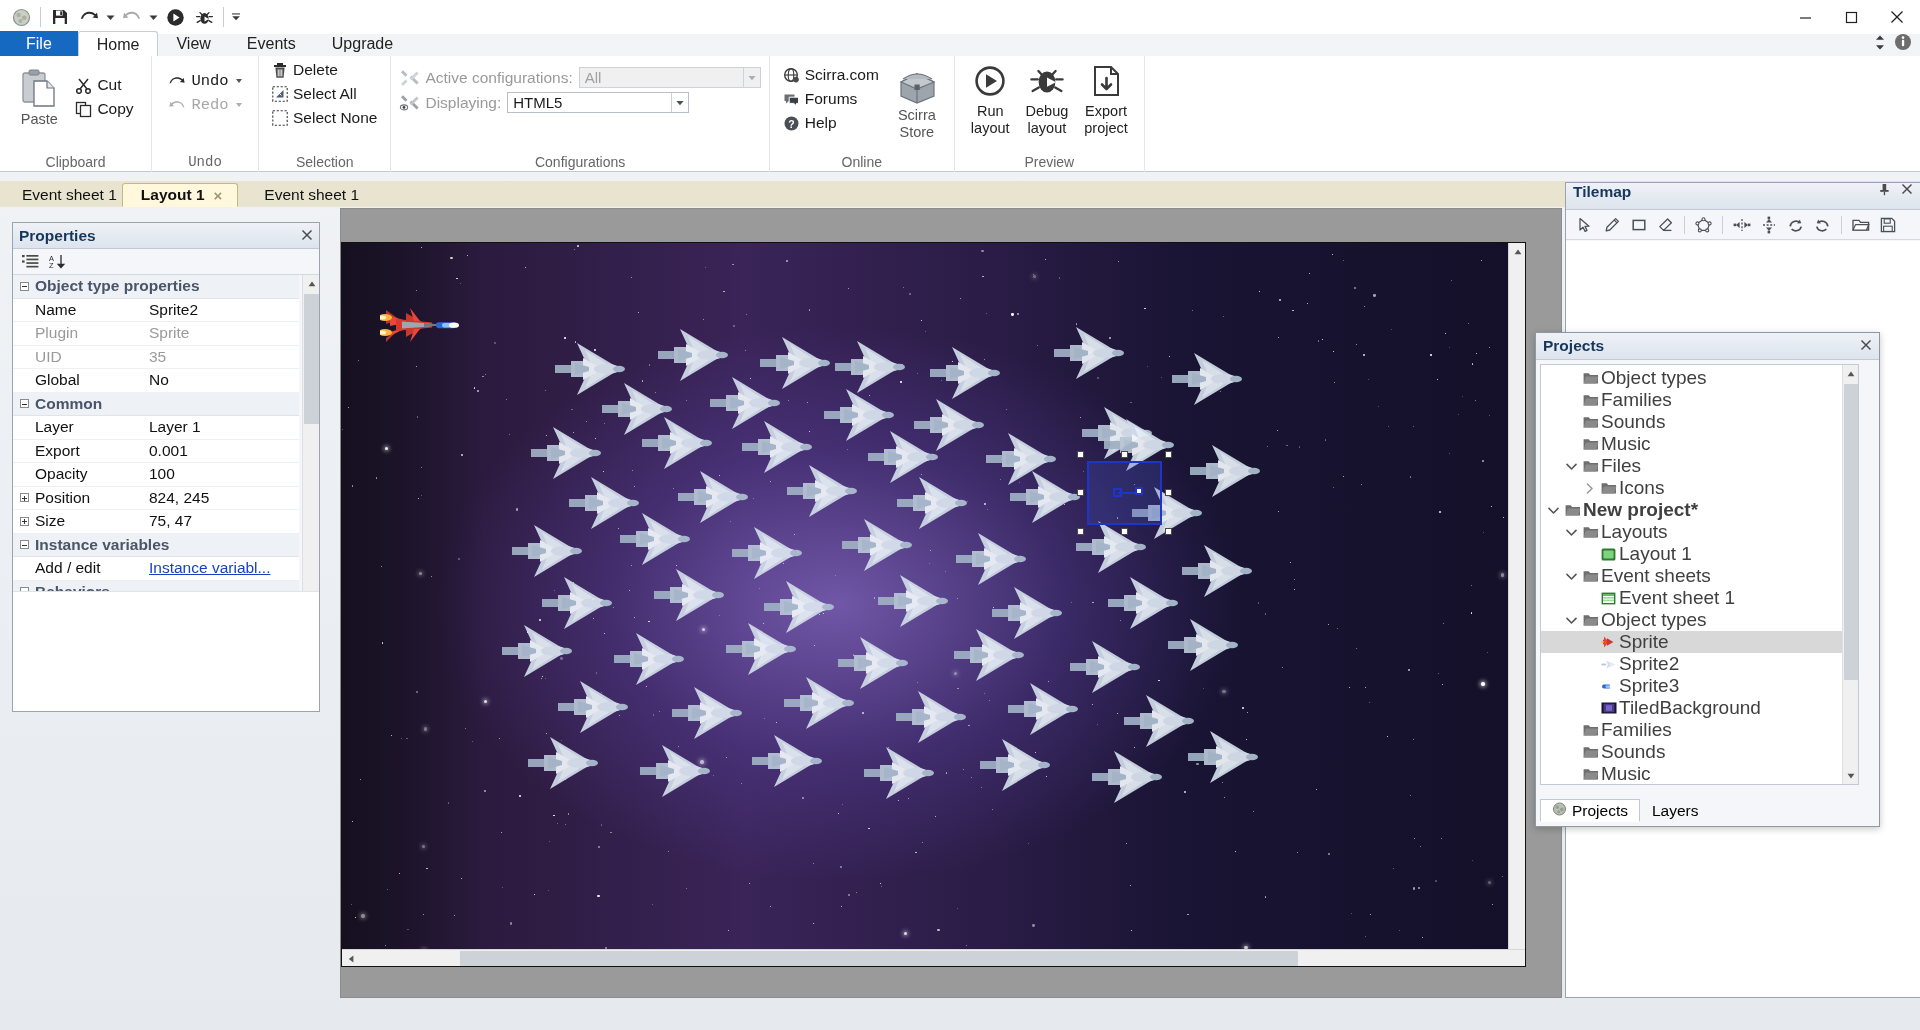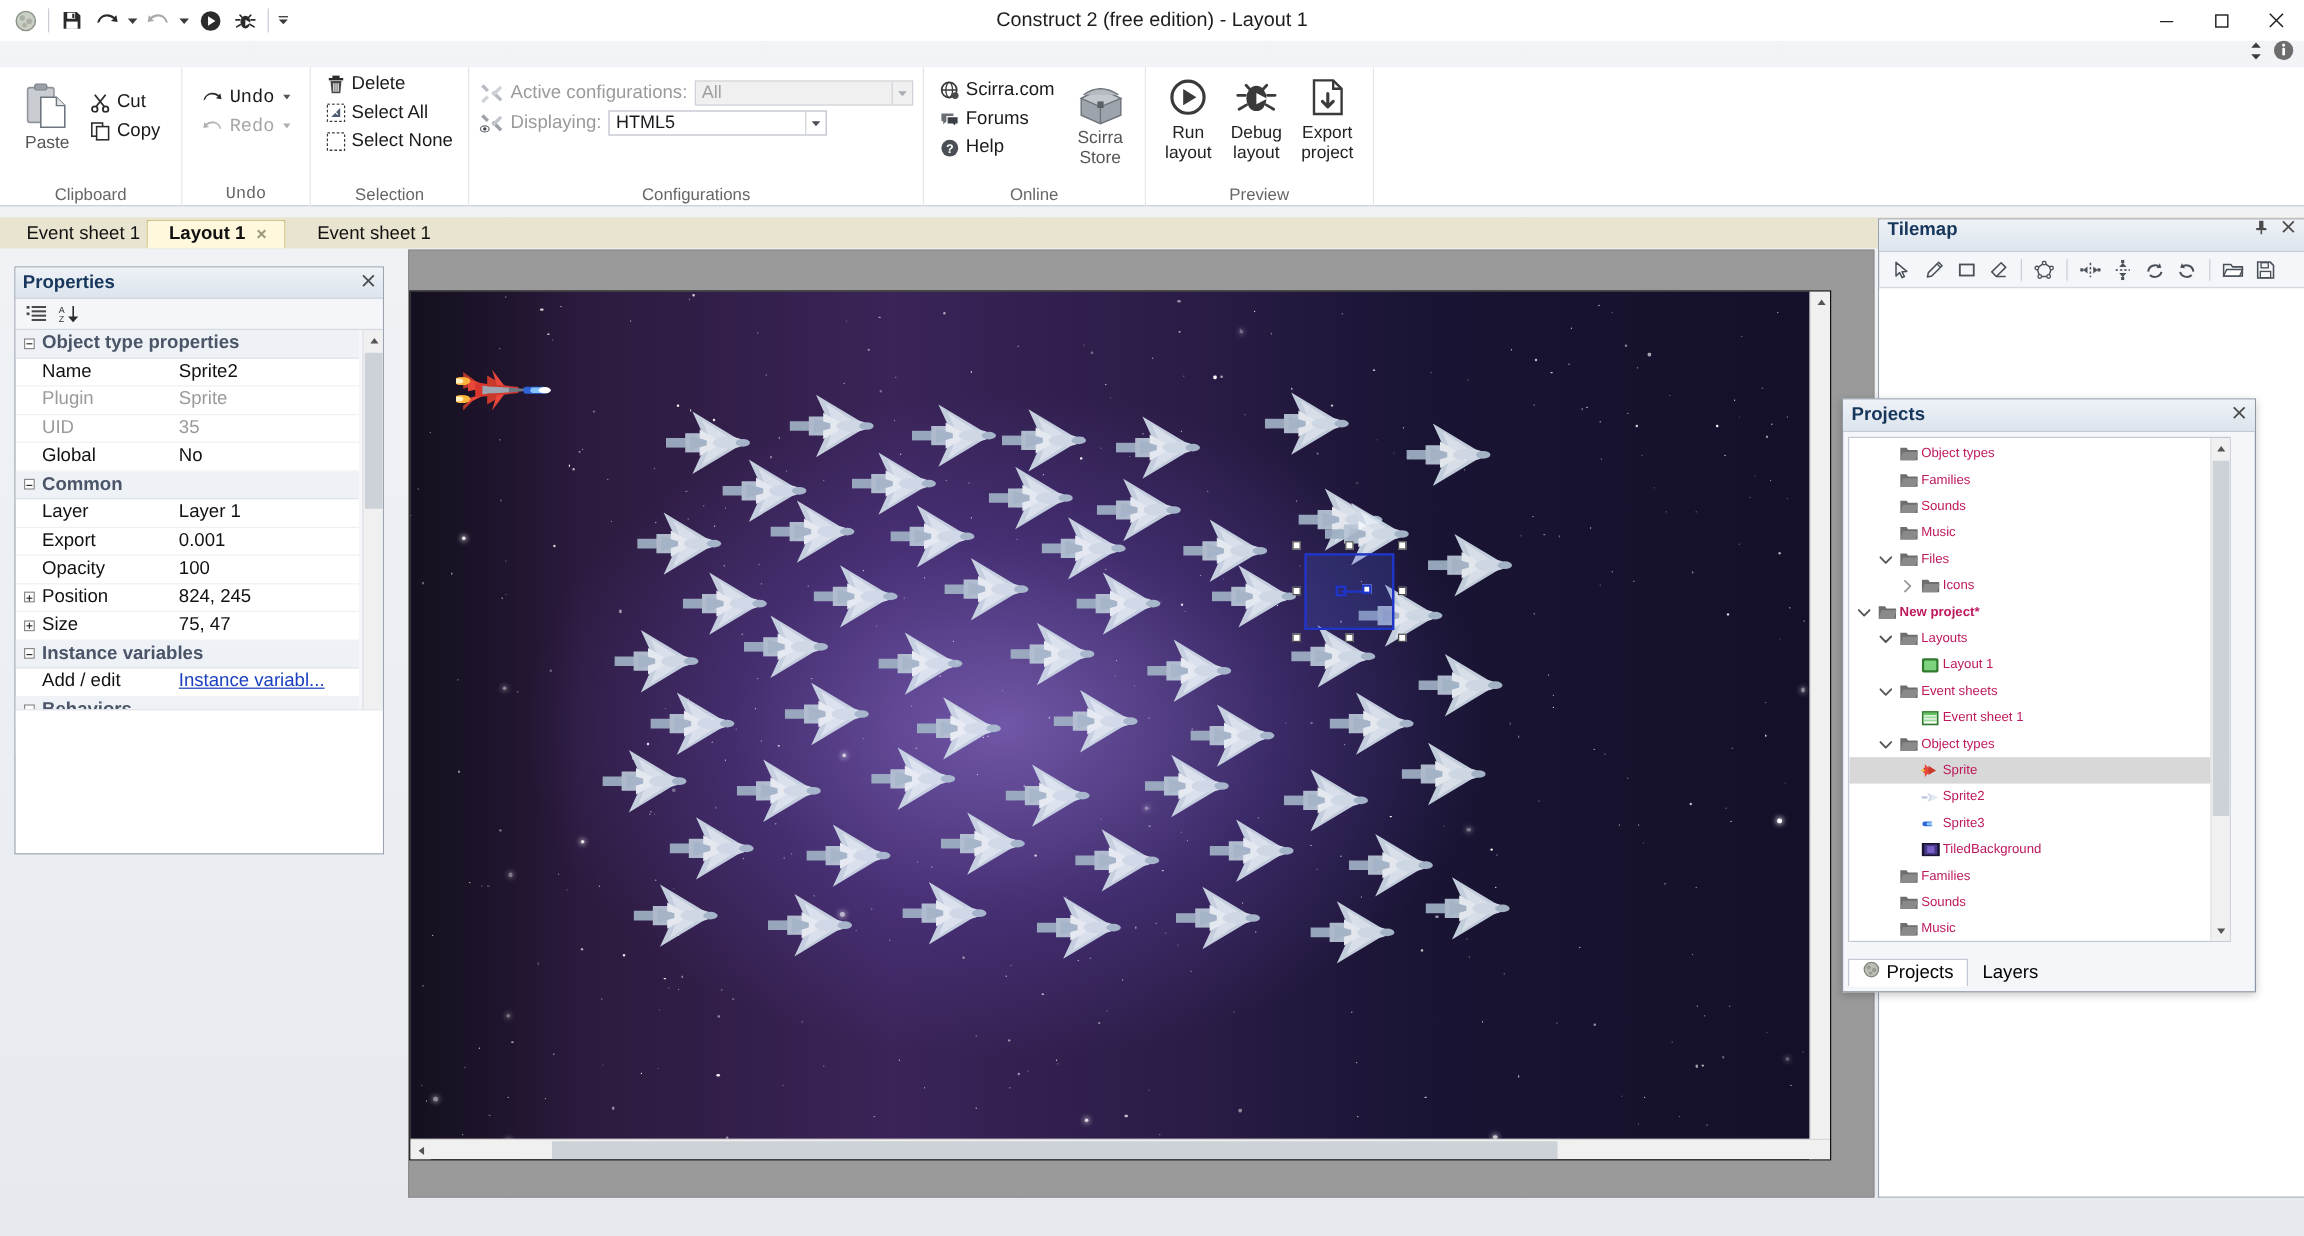--- a/index.html
+++ b/index.html
@@ -186,22 +186,22 @@
   .projects { position:absolute; left:1535px; top:332px; width:345px;
               height:495px; background:#f4f6f9; border:1px solid #8e98a4;
               box-shadow:0 2px 7px rgba(0,0,0,.22); }
   .pj-hdr { height:27px; background:linear-gradient(#eef2f7,#dde4ed);
             display:flex; align-items:center; padding:0 7px;
             border-bottom:1px solid #c3cad4; }
   .pj-hdr .t { font-weight:bold; font-size:15.5px; color:#16365c; }
   .pj-hdr .x { margin-left:auto; cursor:pointer; }
   .tree { position:absolute; left:4px; top:31px; width:319px; height:421px;
           background:#fff; border:1px solid #c3cad4; overflow:hidden; }
-  .tnode { display:flex; align-items:center; height:22px; font-size:11px;
-           color:#be185d; cursor:pointer; white-space:nowrap; }
+  .tnode { display:flex; align-items:center; height:22px; font-size:19px;
+           color:#404040; cursor:pointer; white-space:nowrap; }
   .tnode.sel { background:#d8d8d8; }
   .tnode.bold { font-weight:bold; }
   .twist { width:17px; display:flex; align-items:center; justify-content:center; }
   .ticon { width:21px; display:flex; align-items:center; justify-content:center; }
   .tvbar { position:absolute; right:0; top:0; width:16px; height:100%;
            background:#f0f0f0; border-left:1px solid #dcdfe3; }
   .pj-tabs { position:absolute; left:4px; bottom:4px; width:319px; height:24px;
              display:flex; align-items:flex-end; }
   .pjtab { height:23px; display:flex; align-items:center; gap:5px;
            padding:0 11px; font-size:15.5px; cursor:pointer;
@@ -273,41 +273,47 @@
           </svg>
       </span>
       <span class="qat-sep"></span>
       <span class="qat-ico" style="width:12px;">
         <svg width="9" height="8" viewBox="0 0 9 8">
             <rect x="0" y="0.4" width="8" height="1.1" fill="#3a3a3a"></rect>
             <path d="M0.3 3.3h7.6L4.1 7.3z" fill="#3a3a3a"></path>
           </svg>
       </span>
     </div>
-    <div class="app-title">Construct 2  (free edition) - Layout 1</div>
     <div class="wbtns">
       <div class="wbtn">
         <svg width="13" height="13" viewBox="0 0 13 13">
             <line x1="1" y1="7" x2="12" y2="7" stroke="#222" stroke-width="1.2"></line>
           </svg>
       </div>
       <div class="wbtn">
         <svg width="13" height="13" viewBox="0 0 13 13">
             <rect x="1.5" y="1.5" width="10" height="10" fill="none" stroke="#222" stroke-width="1.2"></rect>
           </svg>
       </div>
       <div class="wbtn close">
         <svg width="14" height="14" viewBox="0 0 14 14">
             <line x1="1.5" y1="1.5" x2="12.5" y2="12.5" stroke="#222" stroke-width="1.3"></line>
             <line x1="12.5" y1="1.5" x2="1.5" y2="12.5" stroke="#222" stroke-width="1.3"></line>
           </svg>
       </div>
     </div>
   </div>
 
+  <div class="tabstrip">
+    <div class="rtab file">File</div>
+    <div class="rtab active">Home</div>
+    <div class="rtab">View</div>
+    <div class="rtab">Events</div>
+    <div class="rtab">Upgrade</div>
+  </div>
   <div class="ribbon-ctl">
     <span>
       <svg width="12" height="17" viewBox="0 0 12 17">
           <path d="M6 1.5l4 4.3H2z" fill="#3a3a3a"></path>
           <path d="M6 15.5l4-4.3H2z" fill="#3a3a3a"></path>
         </svg>
     </span>
     <span>
       <svg width="18" height="18" viewBox="0 0 18 18">
           <circle cx="9" cy="9" r="8" fill="#6d6d6d"></circle>

